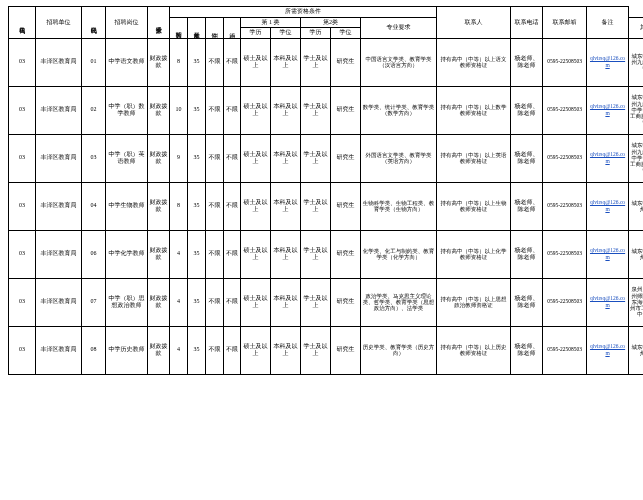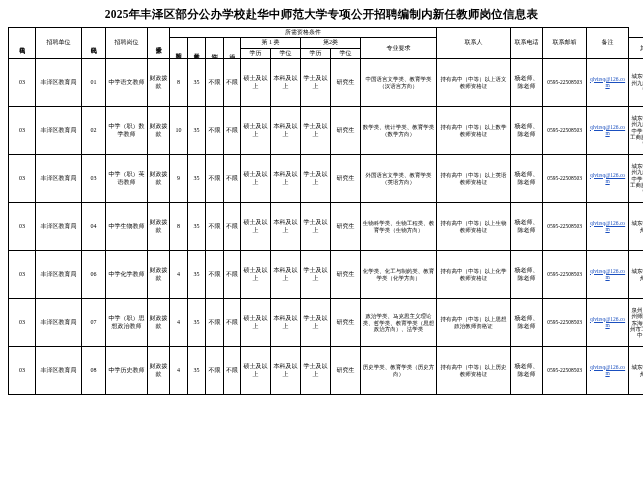--- a/index.html
+++ b/index.html
@@ -94,21 +94,20 @@
   col.c-other { width: 74px; }
   col.c-contact { width: 32px; }
   col.c-tel { width: 44px; }
   col.c-mail { width: 42px; }
   col.c-remark { width: 47px; }
 </style>
 </head>
 <body>
 
 <div class="page">
-  <div class="doc-title">2025年丰泽区部分公办学校赴华中师范大学专项公开招聘编制内新任教师岗位信息表</div>
 
   <table class="jobs">
     <colgroup>
       <col class="c-unitcode">
         <col class="c-unit">
         <col class="c-postcode">
         <col class="c-post">
       <col class="c-fund">
         <col class="c-num">
         <col class="c-age">

